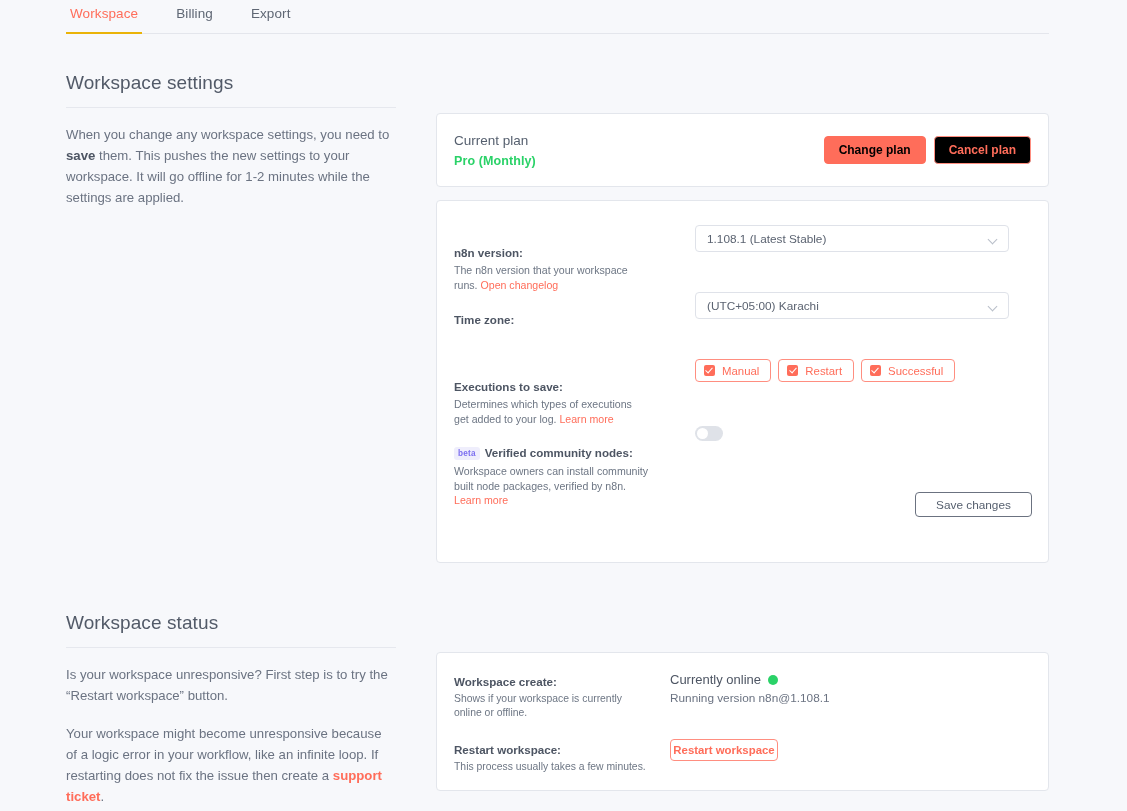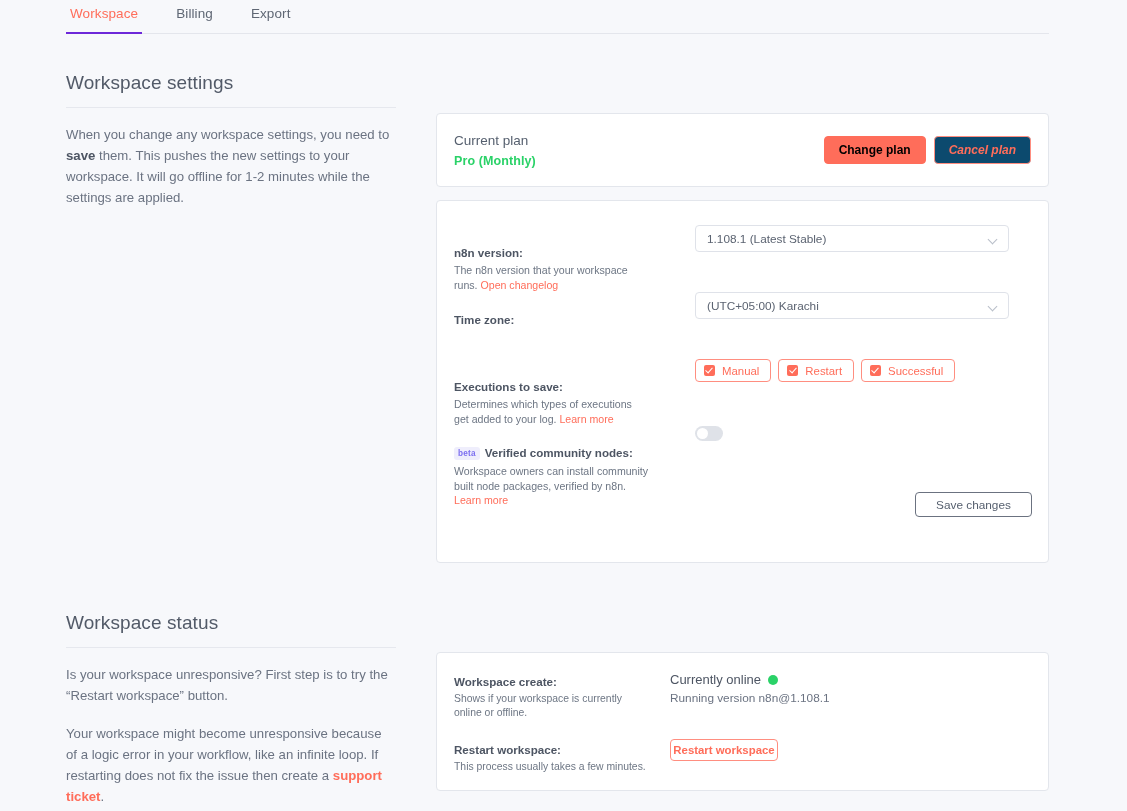--- a/index.html
+++ b/index.html
@@ -28,21 +28,21 @@
   }
   .tab {
     font-size: 13.5px;
     color: #5f6774;
     padding: 0 4px 11px 4px;
     cursor: pointer;
     letter-spacing: .1px;
   }
   .tab.active {
     color: #ff6d5a;
-    border-bottom: 2px solid #6d28d9;
+    border-bottom: 2px solid #eab308;
     margin-bottom: -1px;
   }
 
   
   .leftcol { position: absolute; left: 66px; width: 330px; }
   .sec-title {
     font-size: 19px;
     color: #525a68;
     font-weight: 400;
     margin: 0;
@@ -78,21 +78,21 @@
   .plan-label { font-size: 13.5px; color: #555f6e; }
   .plan-value { font-size: 12.5px; color: #2ad268; font-weight: 700; margin-top: 6px; letter-spacing: .1px; }
   .plan-btns { display: flex; gap: 8px; }
   .btn {
     font-family: "Liberation Sans", sans-serif;
     font-size: 12px; font-weight: 700;
     border-radius: 4px; cursor: pointer;
     padding: 7px 14px; line-height: 1;
   }
   .btn-primary { background: #ff6d5a; color: #000000; border: 1px solid #ff6d5a; }
-  .btn-outline { background: #0c4a6e; color: #ff6d5a; border: 1px solid #ff8e80; font-style: italic; }
+  .btn-outline { background: #000000; color: #ff6d5a; border: 1px solid #ff8e80; }
 
   
   #settings-card { left: 436px; top: 200px; width: 613px; height: 363px; }
   .row { position: absolute; }
   .row-label { font-size: 11.6px; font-weight: 700; color: #4d5563; margin-top: 20px; }
   .row-desc { font-size: 10.6px; line-height: 14.5px; color: #6d7684; margin-top: 4px; width: 200px; }
   .row-desc .link { font-size: 10.6px; }
 
   .select {
     position: absolute;

